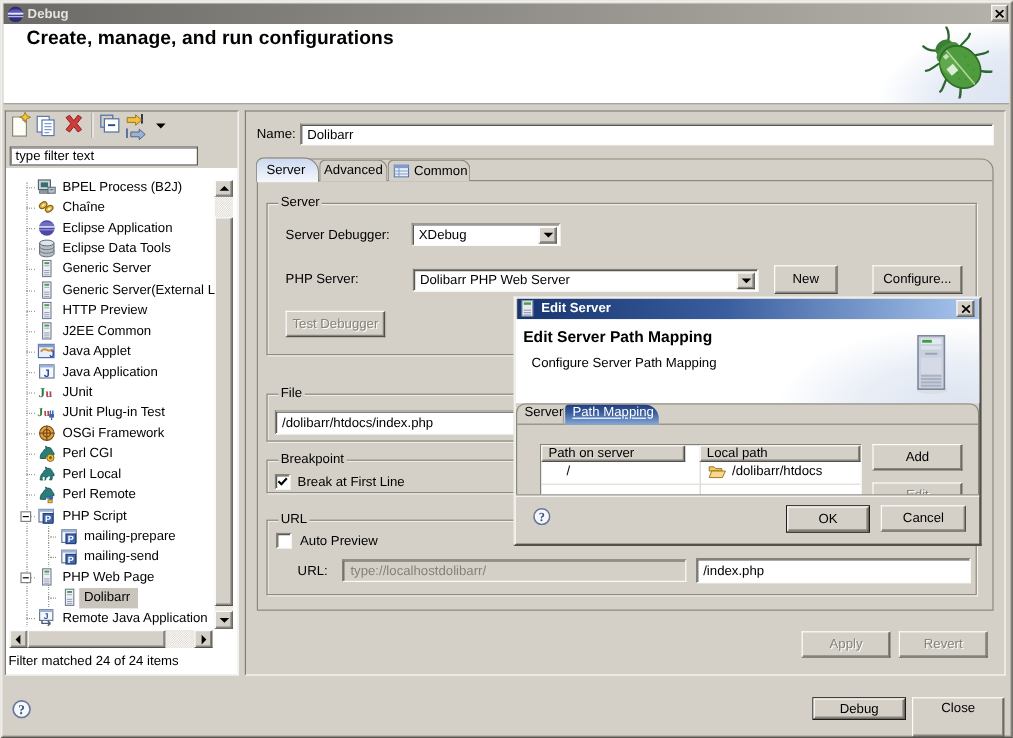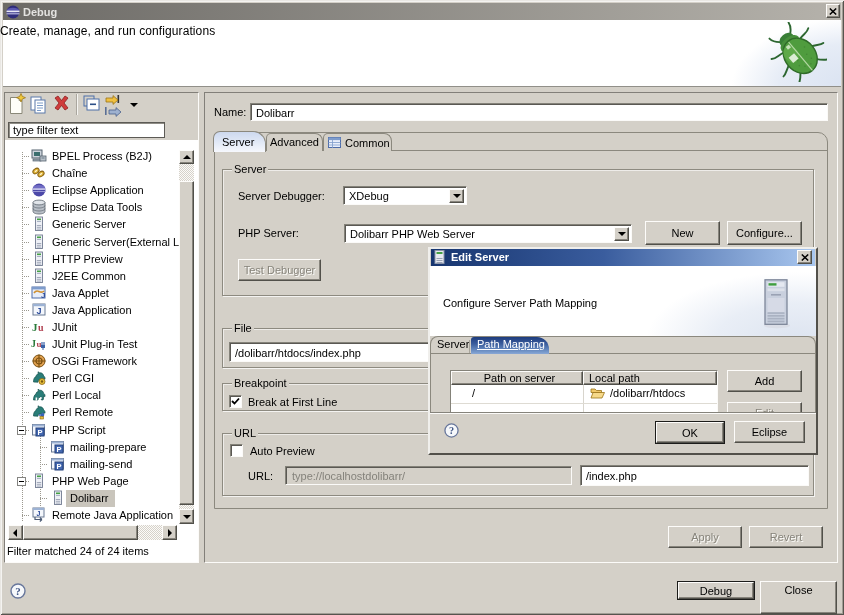--- a/index.html
+++ b/index.html
@@ -41,21 +41,21 @@
  <rect x="0.5" y="8.2" width="13" height="1.2" fill="#b9b8e0"></rect>
 </svg>
 <div class="a" style="left:23px;top:6px;font-weight:bold;color:#e4e3e1;font-size:11px">Debug</div>
 <div class="a btn" style="left:826px;top:4px;width:14px;height:14px">
  <svg width="8" height="7" style="position:absolute;left:2px;top:3px" viewBox="0 0 8 7">
       <path d="M0.8 0.5 L7.2 6.5 M7.2 0.5 L0.8 6.5" stroke="#000" stroke-width="1.5"></path>
     </svg>
 </div>
 
 <div class="a" style="left:3px;top:20px;width:838px;height:67px;background:radial-gradient(ellipse 175px 95px at 102% 100%, #d9e2f1 0%, #e6ecf6 45%, rgba(255,255,255,0) 72%),#fff;border-bottom:1px solid #918f89"></div>
-<div class="a" style="left:0;top:24px;font-size:12px;font-weight:normal;letter-spacing:.1px">Create, manage, and run configurations</div>
+<div class="a" style="left:22px;top:24px;font-size:16px;font-weight:bold;letter-spacing:.1px">Create, manage, and run configurations</div>
 
 <svg class="a" style="left:767px;top:22px" width="60" height="60" viewBox="0 0 60 60">
  <g transform="rotate(-40 30 30)">
   <g stroke="#2c6630" stroke-width="1.9" fill="none" stroke-linecap="round">
    <path d="M24 12 C20 9 18 6 17.5 2"></path>
    <path d="M36 12 C40 9 42 6 42.5 2"></path>
    <path d="M20 22 C13 20 10 22 6 19"></path>
    <path d="M40 22 C47 20 50 22 54 19"></path>
    <path d="M18 34 C11 36 8 40 4 40"></path>
    <path d="M42 34 C49 36 52 40 56 40"></path>
@@ -373,21 +373,21 @@
     </div>
   </div>
 <div class="a" style="left:349px;top:190px">XDebug</div>
 <div class="a" style="left:238px;top:227px">PHP Server:</div>
 <div class="a sunken" style="left:344px;top:224px;width:288px;height:19px">
     <div class="arrowbtn">
       <div class="tri-d" style="left:3px;top:4px"></div>
     </div>
   </div>
 <div class="a" style="left:350px;top:228px">Dolibarr PHP Web Server</div>
-<div class="a btn" style="left:645px;top:221px;width:75px;height:24px;line-height:22px">New</div>
+<div class="a btn" style="left:645px;top:221px;width:53px;height:24px;line-height:22px">New</div>
 <div class="a btn" style="left:727px;top:221px;width:75px;height:24px;line-height:22px">Configure...</div>
 <div class="a btn dis" style="left:238px;top:259px;width:83px;height:22px;line-height:20px">Test Debugger</div>
 <div class="a fs" style="left:222px;top:328px;width:592px;height:40px">
     <div class="leg">File</div>
   </div>
 <div class="a sunken" style="left:229px;top:342px;width:574px;height:20px"></div>
 <div class="a" style="left:235px;top:347px">/dolibarr/htdocs/index.php</div>
 <div class="a fs" style="left:222px;top:383px;width:592px;height:28px">
     <div class="leg">Breakpoint</div>
   </div>
@@ -420,20 +420,21 @@
         <rect x="2.5" y="12" width="6" height="1"></rect>
       </g>
     </svg>
 <div class="a" style="left:21px;top:2px;font-weight:bold;color:#fff">Edit Server</div>
 <div class="a btn" style="left:367px;top:1px;width:15px;height:14px">
       <svg width="8" height="7" style="position:absolute;left:3px;top:3px" viewBox="0 0 8 7">
         <path d="M0.8 0.5 L7.2 6.5 M7.2 0.5 L0.8 6.5" stroke="#000" stroke-width="1.5"></path>
       </svg>
     </div>
 <div class="a" style="left:0px;top:17px;width:386px;height:70px;background:radial-gradient(ellipse 200px 90px at 95% 105%, #dde4f0 0%, #e9eef6 40%, rgba(255,255,255,0) 75%),#fff"></div>
+<div class="a" style="left:6px;top:24px;font-size:13px;font-weight:bold">Edit Server Path Mapping</div>
 <div class="a" style="left:13px;top:48px">Configure Server Path Mapping</div>
 <svg class="a" style="left:333px;top:30px" width="27" height="50" viewBox="0 0 27 50">
       <ellipse cx="14" cy="46.5" rx="13" ry="2.8" fill="#d8dbe4" opacity=".8"></ellipse>
       <rect x="2" y="0.8" width="22" height="44.5" fill="#c9d0de" stroke="#7d8699" stroke-width="1.3"></rect>
       <rect x="4.5" y="3.2" width="17" height="4.6" fill="#e4e8f0"></rect>
       <rect x="5.5" y="4.2" width="8" height="2.4" fill="#3f9e3f"></rect>
       <rect x="4.5" y="9.4" width="17" height="2.8" fill="#dde1ea"></rect>
       <rect x="8" y="15" width="10" height="1.6" fill="#9aa2b4"></rect>
       <rect x="4.5" y="19" width="17" height="15" fill="#d6dae6"></rect>
       <g fill="#aab2c2">
@@ -442,21 +443,21 @@
         <rect x="4.5" y="41.6" width="17" height="1.7"></rect>
         <rect x="4.5" y="33.2" width="17" height="1.7"></rect>
       </g>
     </svg>
 <div class="a" style="left:0px;top:87px;width:386px;height:76px;border:1px solid #8b887e;border-bottom:none;border-radius:8px 8px 0 0;overflow:hidden">
 <div class="a" style="left:0;top:16px;width:386px;height:1px;background:#8b887e"></div>
 <div class="a" style="left:6px;top:1px">Server</div>
 <div class="a" style="left:40px;top:0;width:78px;height:17px;background:linear-gradient(180deg,#1e3c7d 0%,#3a5c9c 40%,#7295c8 85%,#8aa8d6 100%);border-radius:3px 12px 0 0"></div>
 <div class="a" style="left:46px;top:1px;color:#fff;text-decoration:underline">Path Mapping</div>
 <div class="a" style="left:19px;top:33px;width:268px;height:43px;background:#fff;border:1px solid;border-color:#848279 #fbfaf8 #fbfaf8 #848279"></div>
-<div class="a btn" style="left:20px;top:34px;width:132px;height:14px;text-align:center">
+<div class="a btn" style="left:20px;top:34px;width:120px;height:14px;text-align:left">
         <span style="margin-left:5px;line-height:13px">Path on server</span>
       </div>
 <div class="a btn" style="left:152px;top:34px;width:134px;height:14px;text-align:left">
         <span style="margin-left:5px;line-height:13px">Local path</span>
       </div>
 <div class="a" style="left:41px;top:50px">/</div>
 <div class="a" style="left:152px;top:48px;width:1px;height:28px;background:#d8d5cd"></div>
 <div class="a" style="left:20px;top:66px;width:266px;height:1px;background:#dedbd3"></div>
 <div class="a" style="left:38px;top:3px;width:1px;height:13px;background:#a8a59c"></div>
 <svg class="a" style="left:159px;top:50px" width="15" height="12" viewBox="0 0 15 12">
@@ -469,21 +470,21 @@
 </div>
 <div class="a" style="left:0px;top:163px;width:386px;height:1px;background:#85837b"></div>
 <div class="a" style="left:0px;top:164px;width:386px;height:1px;background:#fbfaf8"></div>
 <svg class="a" style="left:14px;top:174px" width="15" height="15" viewBox="0 0 16 16">
       <circle cx="8" cy="8" r="7" fill="#f6f8fb" stroke="#68779c" stroke-width="1.4"></circle>
       <text x="8" y="12" font-size="11" font-weight="bold" fill="#3c5282" text-anchor="middle" font-family="Liberation Serif,serif">?</text>
     </svg>
 <div class="a dbtn" style="left:225px;top:172px;width:70px;height:23px">
       <div class="btn" style="width:100%;height:100%;line-height:20px">OK</div>
     </div>
-<div class="a btn" style="left:304px;top:172px;width:71px;height:22px;line-height:20px">Eclipse</div>
+<div class="a btn" style="left:304px;top:172px;width:71px;height:22px;line-height:20px">Cancel</div>
 </div>
 
 <svg class="a" style="left:10px;top:583px" width="16" height="16" viewBox="0 0 16 16">
  <circle cx="8" cy="8" r="7" fill="#f6f8fb" stroke="#68779c" stroke-width="1.4"></circle>
  <text x="8" y="12" font-size="11" font-weight="bold" fill="#3c5282" text-anchor="middle" font-family="Liberation Serif,serif">?</text>
 </svg>
 <div class="a dbtn" style="left:677px;top:581px;width:78px;height:19px">
     <div class="btn" style="width:100%;height:100%;line-height:16px">Debug</div>
   </div>
 <div class="a btn" style="left:760px;top:581px;width:77px;height:33px;line-height:17px">Close</div>

